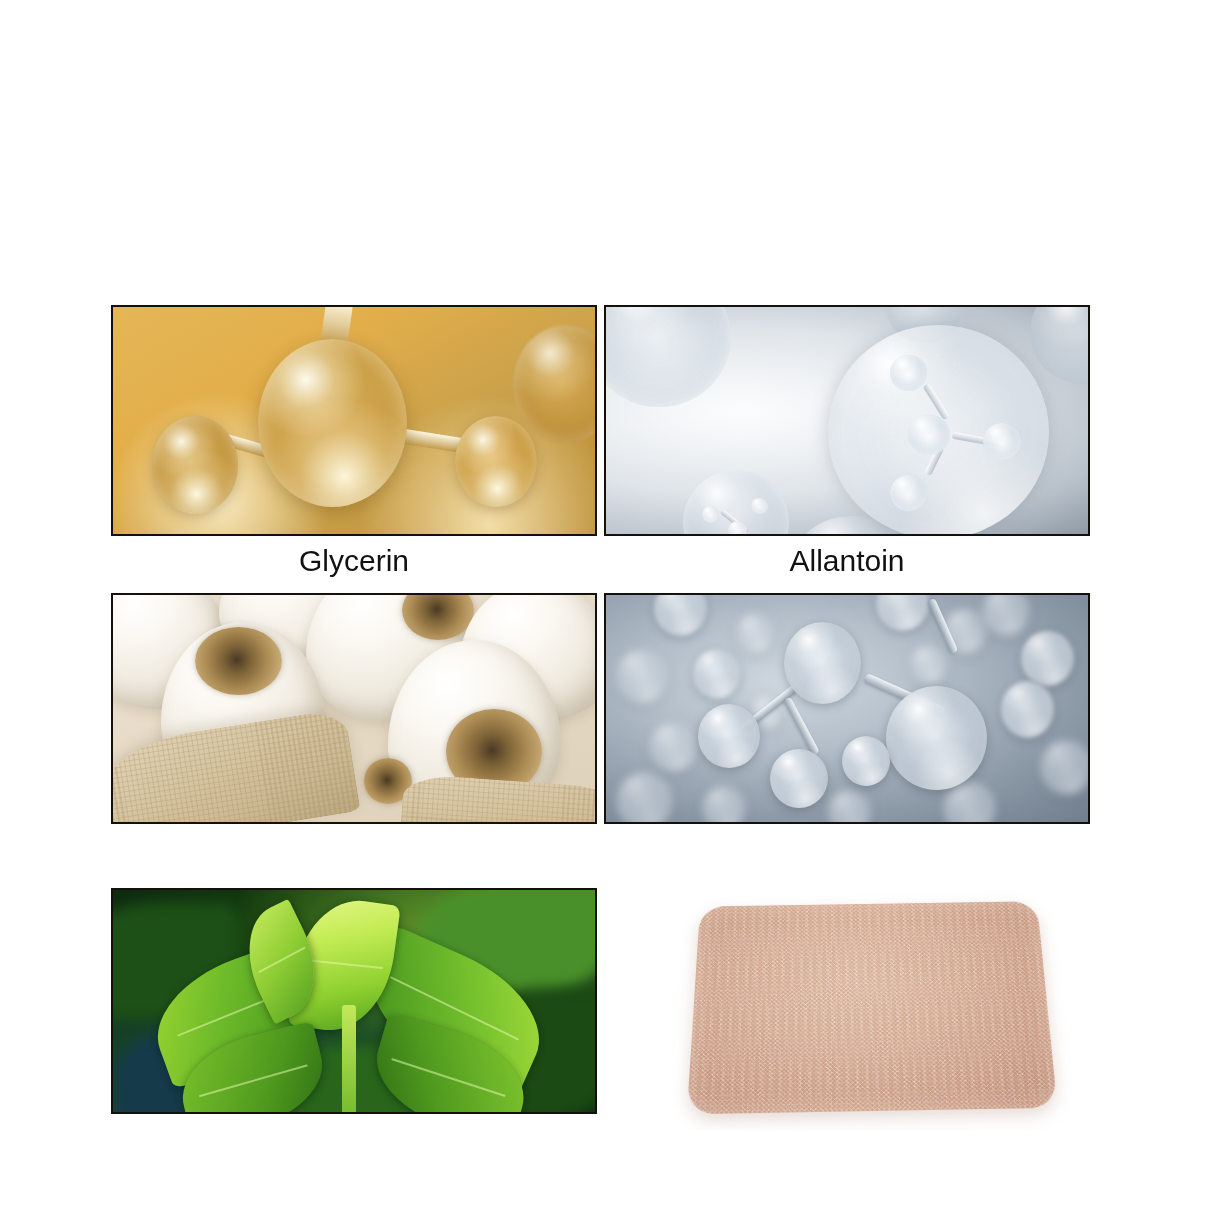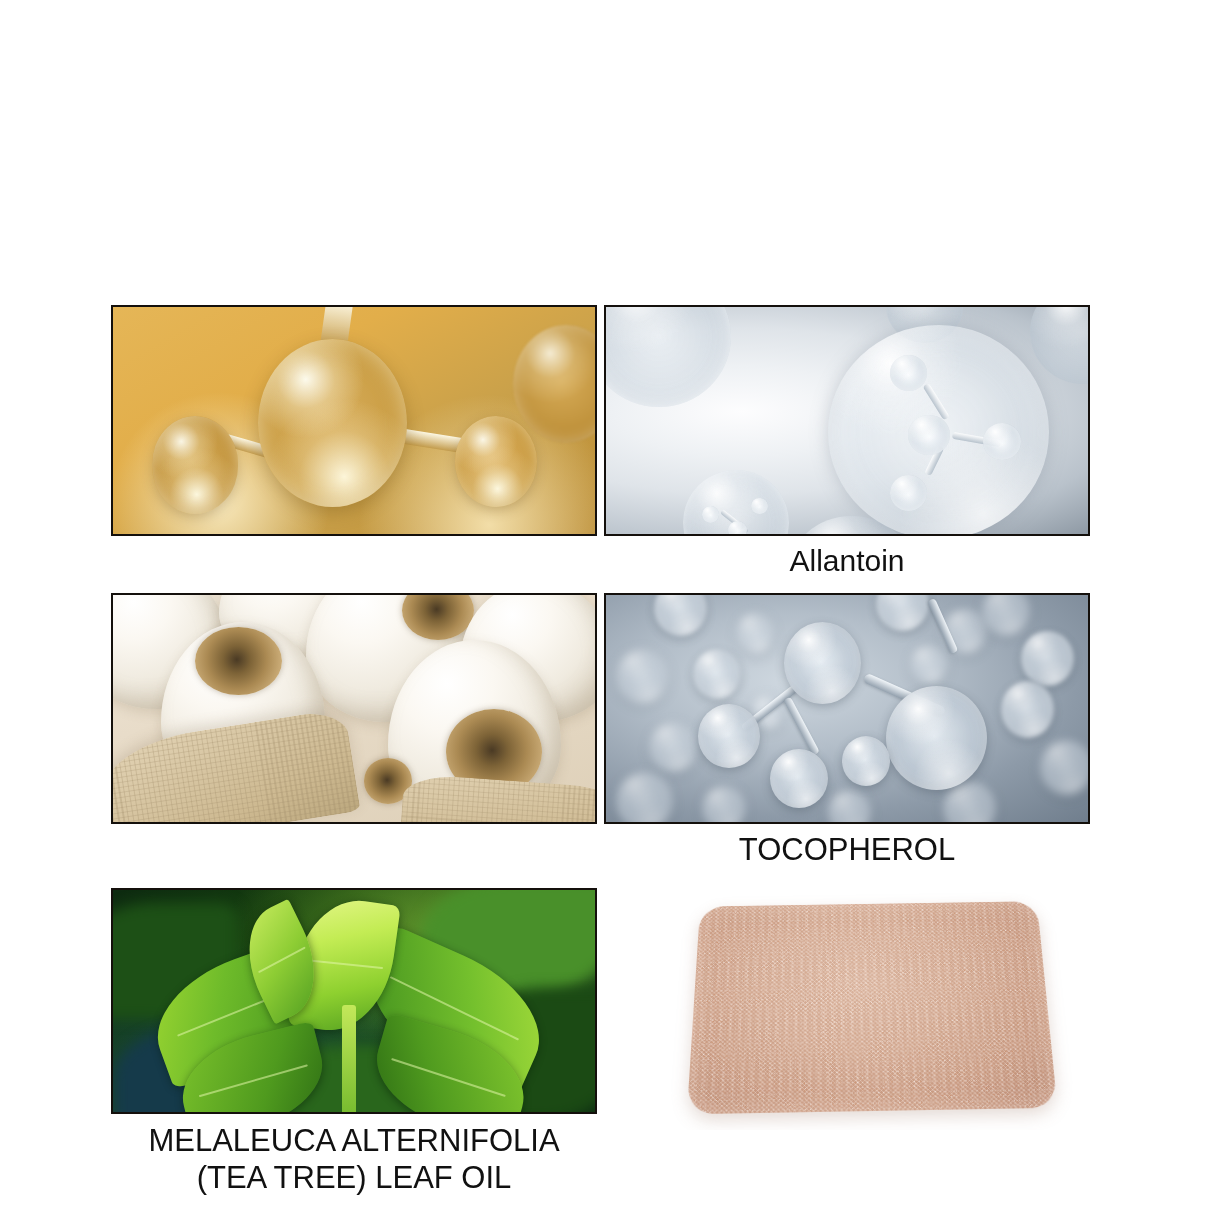--- a/index.html
+++ b/index.html
@@ -284,20 +284,21 @@
       <div class="art art-glycerin">
         <div class="bond gly-b1"></div>
         <div class="bond gly-b2"></div>
         <div class="bond gly-b3"></div>
         <div class="mol gly-s4"></div>
         <div class="mol gly-s2"></div>
         <div class="mol gly-s3"></div>
         <div class="mol gly-s1"></div>
       </div>
     </div>
+    <div class="caption cap-normal" style="top:239px;">Glycerin</div>
   </div>
 
   <div class="card" style="left:604px; top:305px; width:486px; height:265px;">
     <div class="thumb" style="width:486px; height:231px;">
       <div class="art art-allantoin">
         <div class="bub alla-tl"></div>
         <div class="bub alla-tc"></div>
         <div class="bub alla-tr"></div>
         <div class="bub alla-bc"></div>
         <div class="bub alla-big">
@@ -368,21 +369,20 @@
         <div class="tbond" style="left:53%; top:42%; width:18%; height:4.2%; transform:rotate(24deg);"></div>
         <div class="tbond" style="left:64%; top:12%; width:12%; height:3.4%; transform:rotate(66deg);"></div>
 
         <div class="tsph" style="left:37%; top:12%; width:16%; height:36%;"></div>
         <div class="tsph" style="left:19%; top:48%; width:13%; height:28%;"></div>
         <div class="tsph" style="left:58%; top:40%; width:21%; height:46%;"></div>
         <div class="tsph" style="left:34%; top:68%; width:12%; height:26%;"></div>
         <div class="tsph" style="left:49%; top:62%; width:10%; height:22%;"></div>
       </div>
     </div>
-    <div class="caption cap-caps2" style="top:238px;">TOCOPHEROL</div>
   </div>
 
   <div class="card" style="left:111px; top:888px; width:486px; height:300px;">
     <div class="thumb" style="width:486px; height:226px;">
       <div class="art art-tea">
         <div class="blob" style="left:-8%; top:6%;  width:34%; height:52%; background:#1d5016;"></div>
         <div class="blob" style="left:64%; top:-6%; width:40%; height:54%; background:#49902a;"></div>
         <div class="blob" style="left:72%; top:44%; width:34%; height:60%; background:#1b4a14;"></div>
         <div class="blob" style="left:0%;  top:62%; width:32%; height:46%; background:#153a4a;"></div>
         <div class="blob" style="left:30%; top:70%; width:36%; height:44%; background:#29661c;"></div>
@@ -408,22 +408,20 @@
              border-radius:3px;"></div>
 
         <div class="leaf" style="left:14%; top:66%; width:30%; height:40%;
              transform:rotate(-14deg);
              background:linear-gradient(120deg,#7cc32c 0%,#4f9a1e 60%,#2d6d14 100%);"></div>
         <div class="leaf" style="left:54%; top:64%; width:32%; height:42%;
              transform:rotate(16deg) scaleX(-1);
              background:linear-gradient(120deg,#84c92f 0%,#509b1f 60%,#2c6c13 100%);"></div>
       </div>
     </div>
-    <div class="caption cap-caps2" style="top:234px;">MELALEUCA ALTERNIFOLIA
-(TEA TREE) LEAF OIL</div>
   </div>
 
   <div class="card" style="left:660px; top:880px; width:420px; height:250px;">
     <div class="thumb noborder" style="width:420px; height:250px;">
       <div class="art art-pad">
         <div class="pad">
           <div class="pad-speck"></div>
         </div>
       </div>
     </div>

